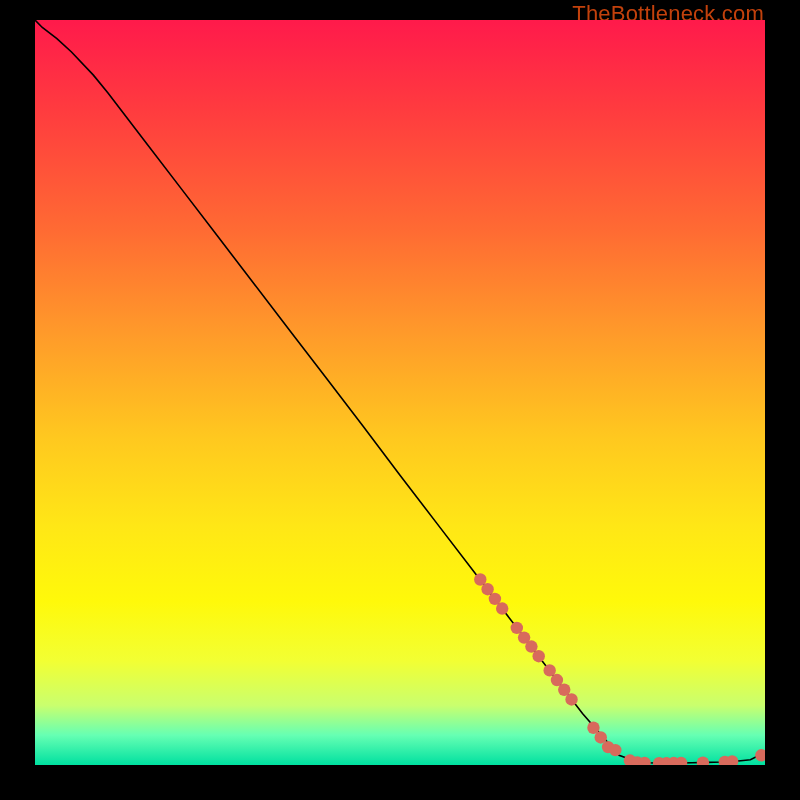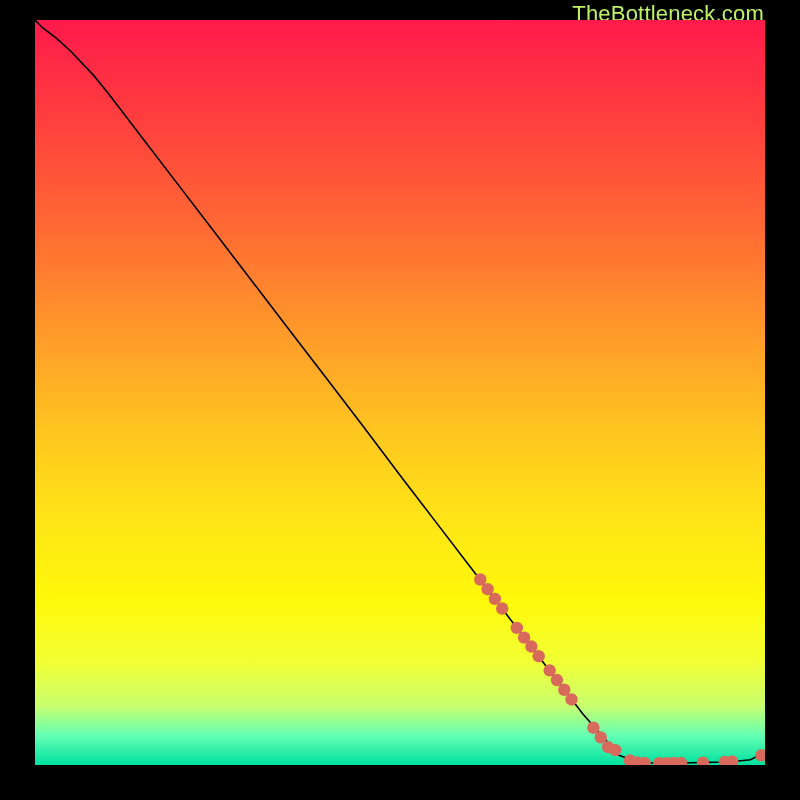--- a/index.html
+++ b/index.html
@@ -34,21 +34,21 @@
       #f2ff33 86%,
       #c9ff6e 92%,
       #66ffb3 96%,
       #00e0a0 100%
     );
   }
   .watermark {
     position: absolute;
     top: 1px;
     right: 36px;
-    color: #bef264;
+    color: #c2410c;
     font-size: 22px;
     font-weight: 500;
     letter-spacing: 0.2px;
     text-decoration: underline;
   }
   svg.overlay {
     position: absolute;
     left: 0;
     top: 0;
     width: 730px;

